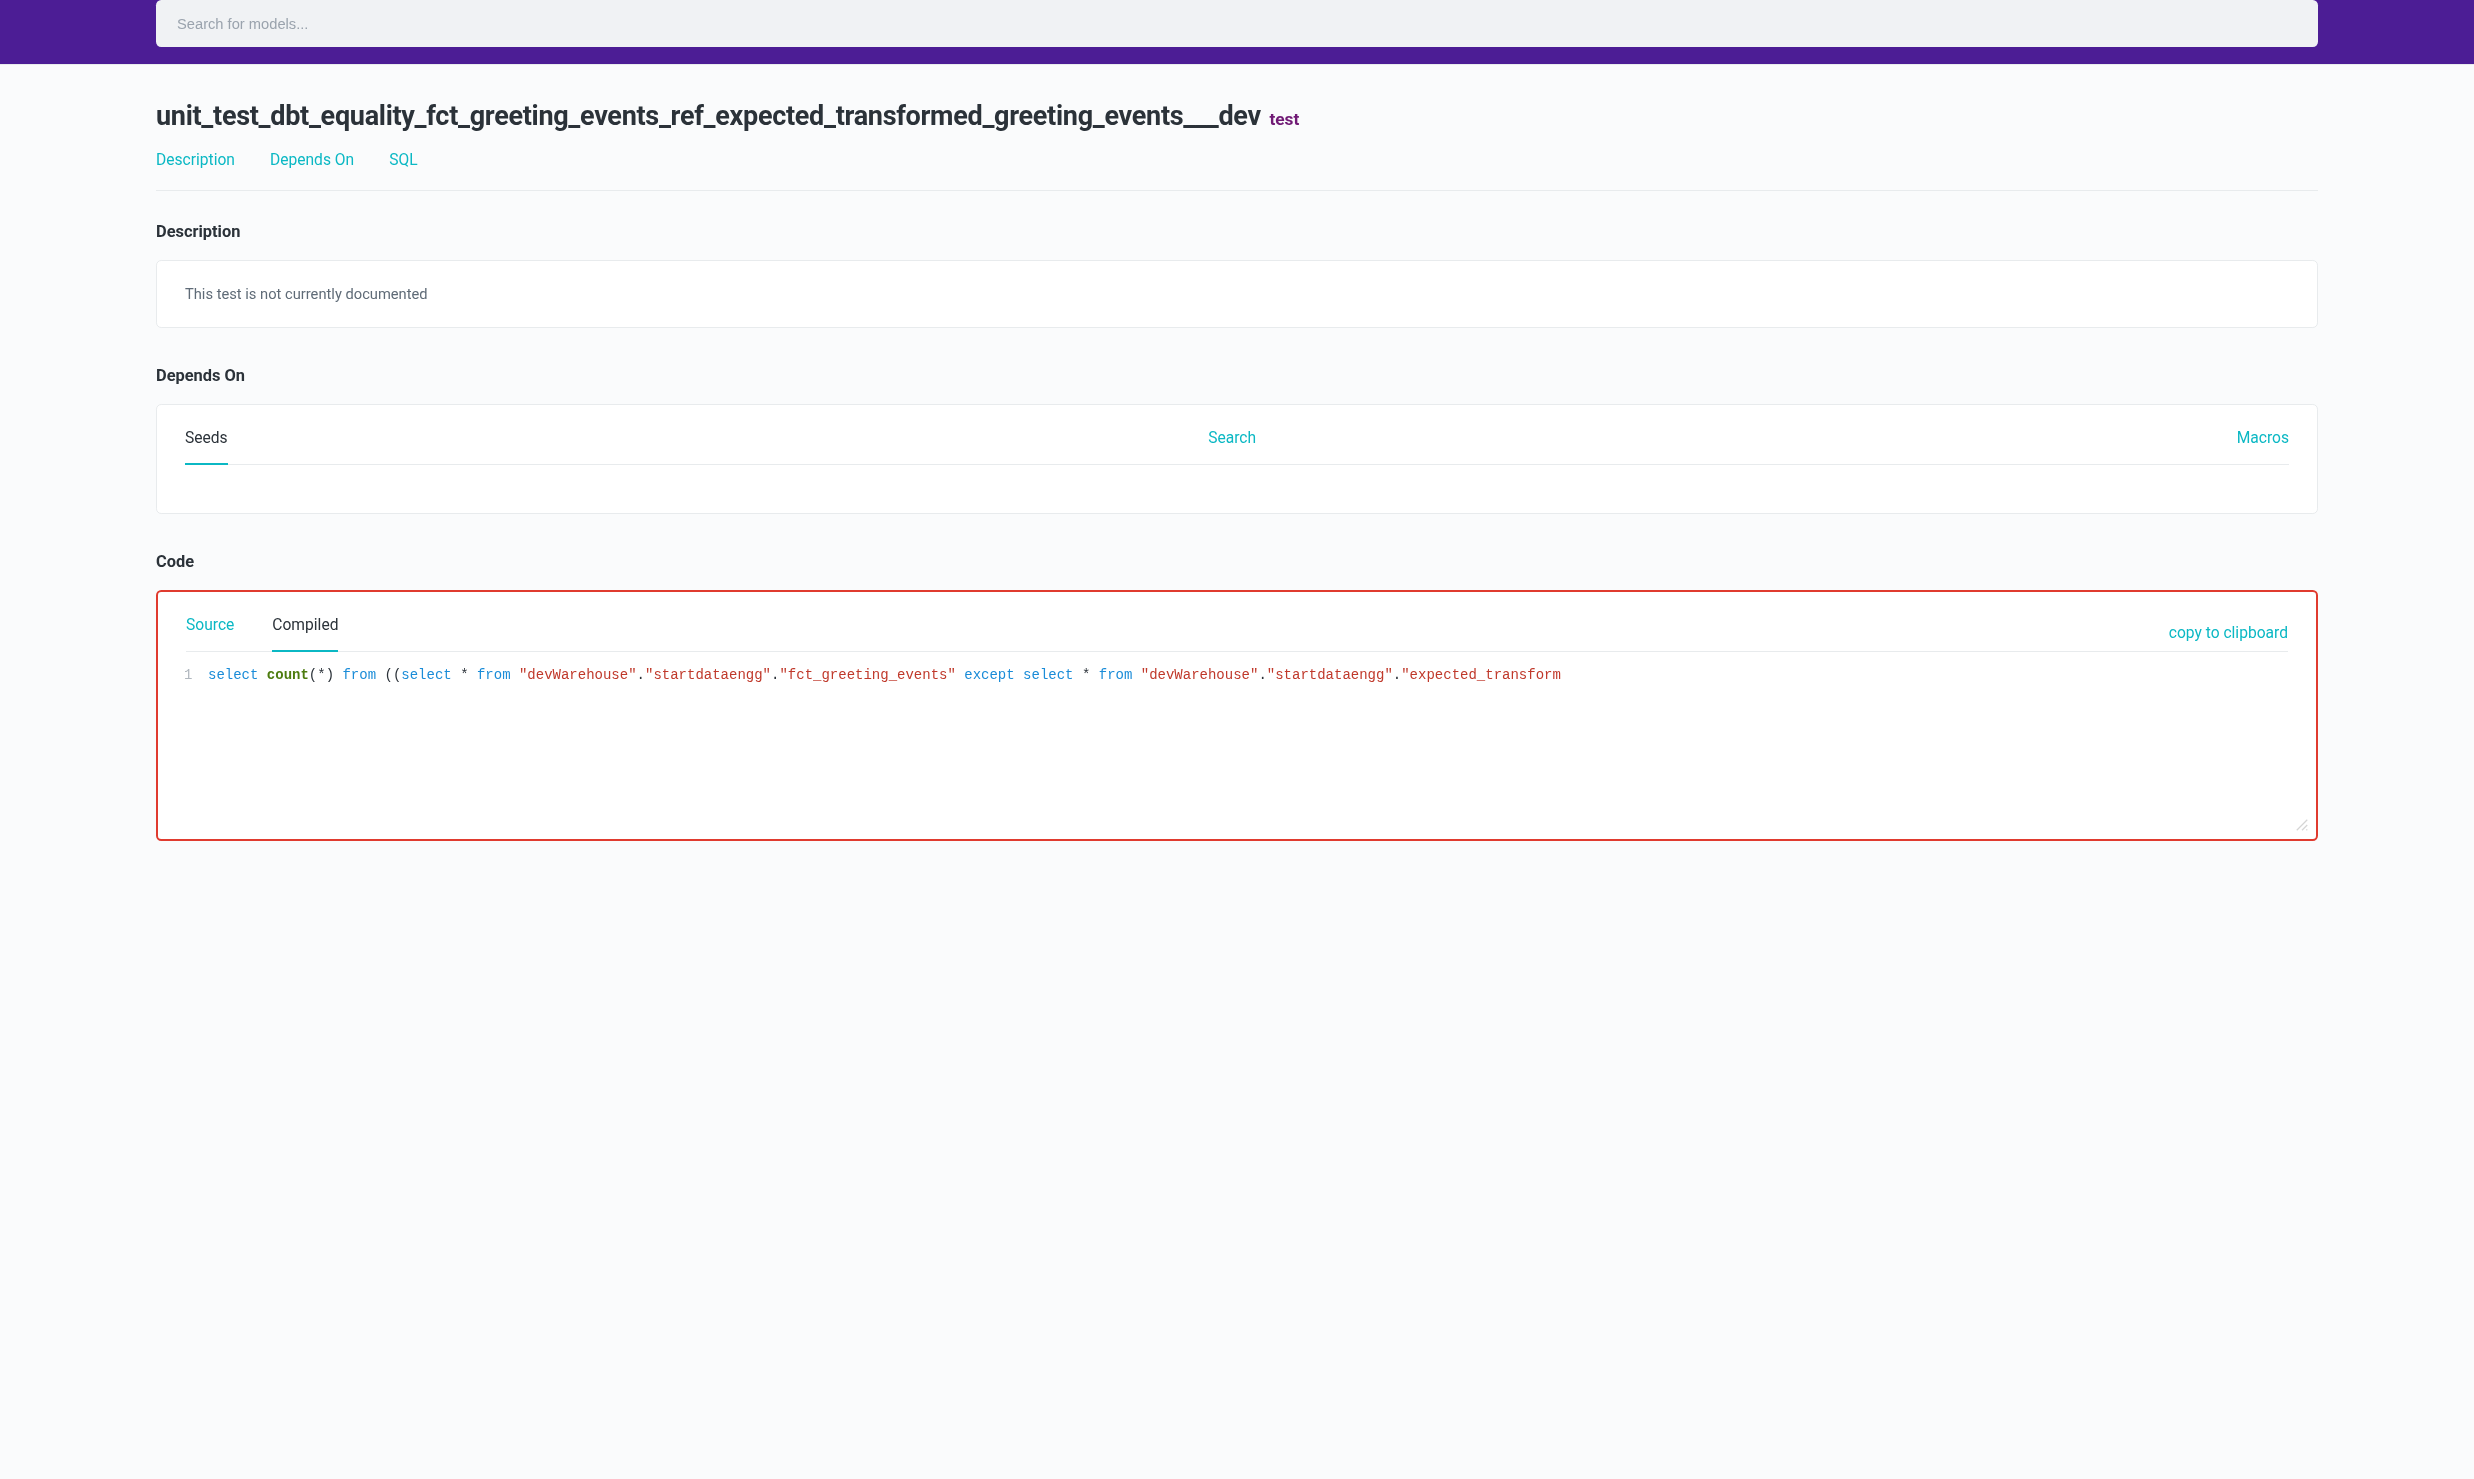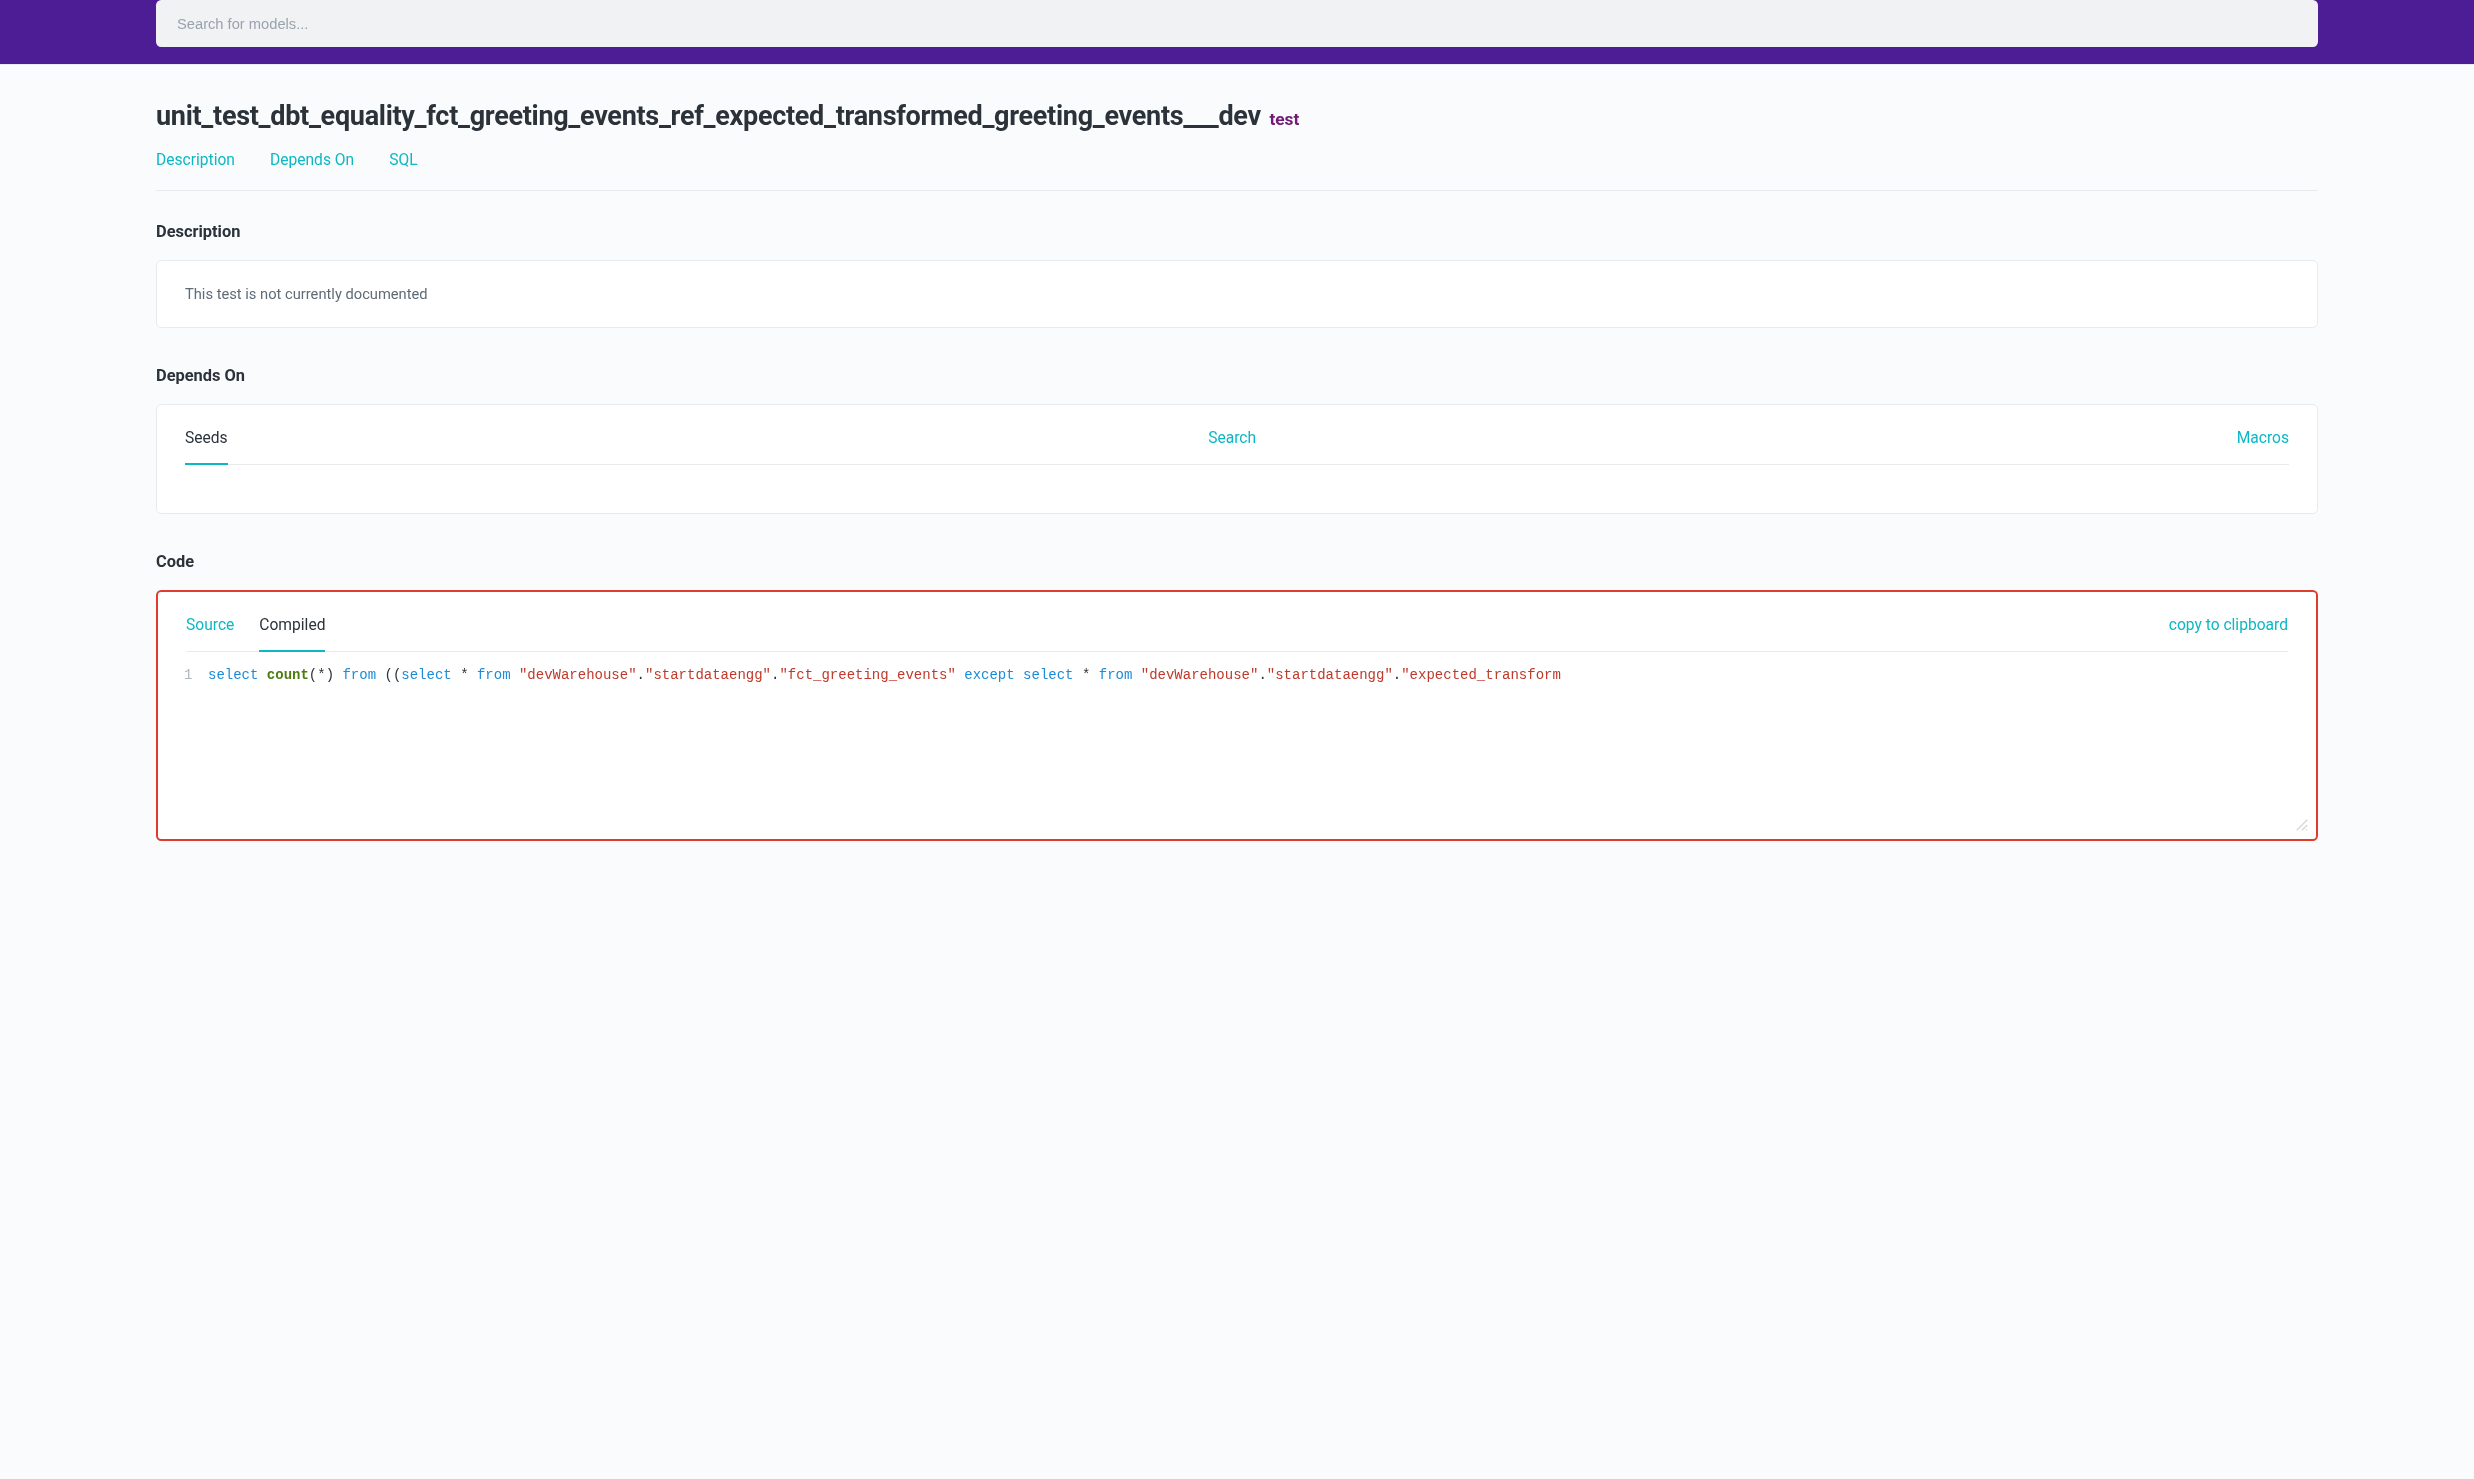--- a/index.html
+++ b/index.html
@@ -116,30 +116,30 @@
       border: 2.6px solid #e03b2f;
       border-radius: 5.2px;
       padding: 24px 0 0 0;
       margin-bottom: 0;
       position: relative;
       height: 251px;
       overflow: hidden;
     }
     .code-tabs-row {
       display: flex;
-      gap: 25px;
+      gap: 38px;
       border-bottom: 0.9px solid #e8ebed;
       margin: 0 28px 0 28px;
       justify-content: flex-start;
       position: relative;
     }
     .copy-link {
       position: absolute;
       right: 0;
-      top: 0;
+      top: 8px;
       color: #0bb8c4;
       font-size: 15.6px;
       cursor: pointer;
     }
     .code-area {
       display: flex;
       font-family: "SFMono-Regular", Consolas, "Liberation Mono", Menlo, monospace;
       font-size: 14px;
       padding: 15.6px 0 15.6px 0;
       overflow-x: hidden;

